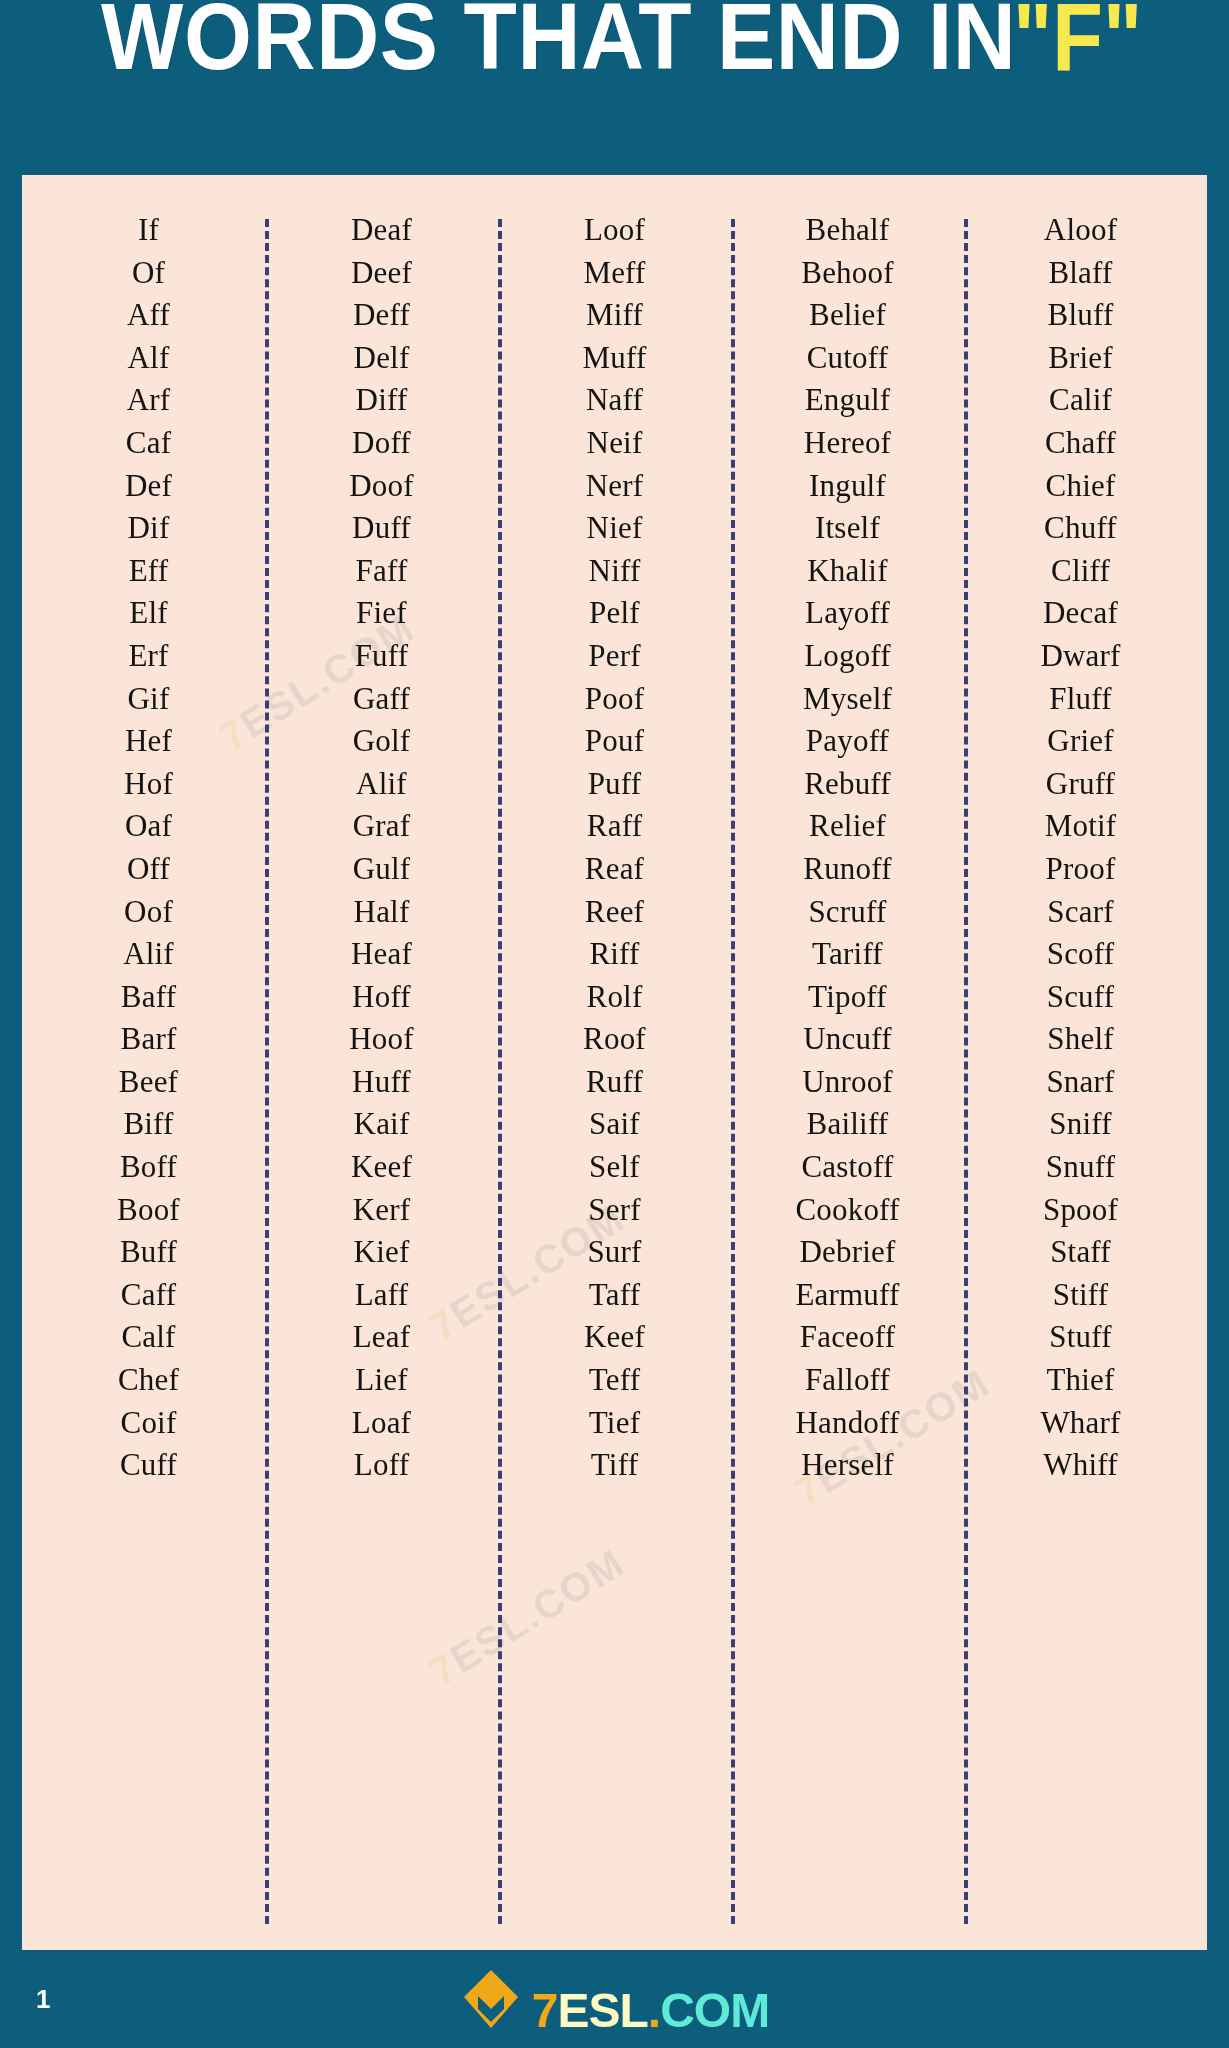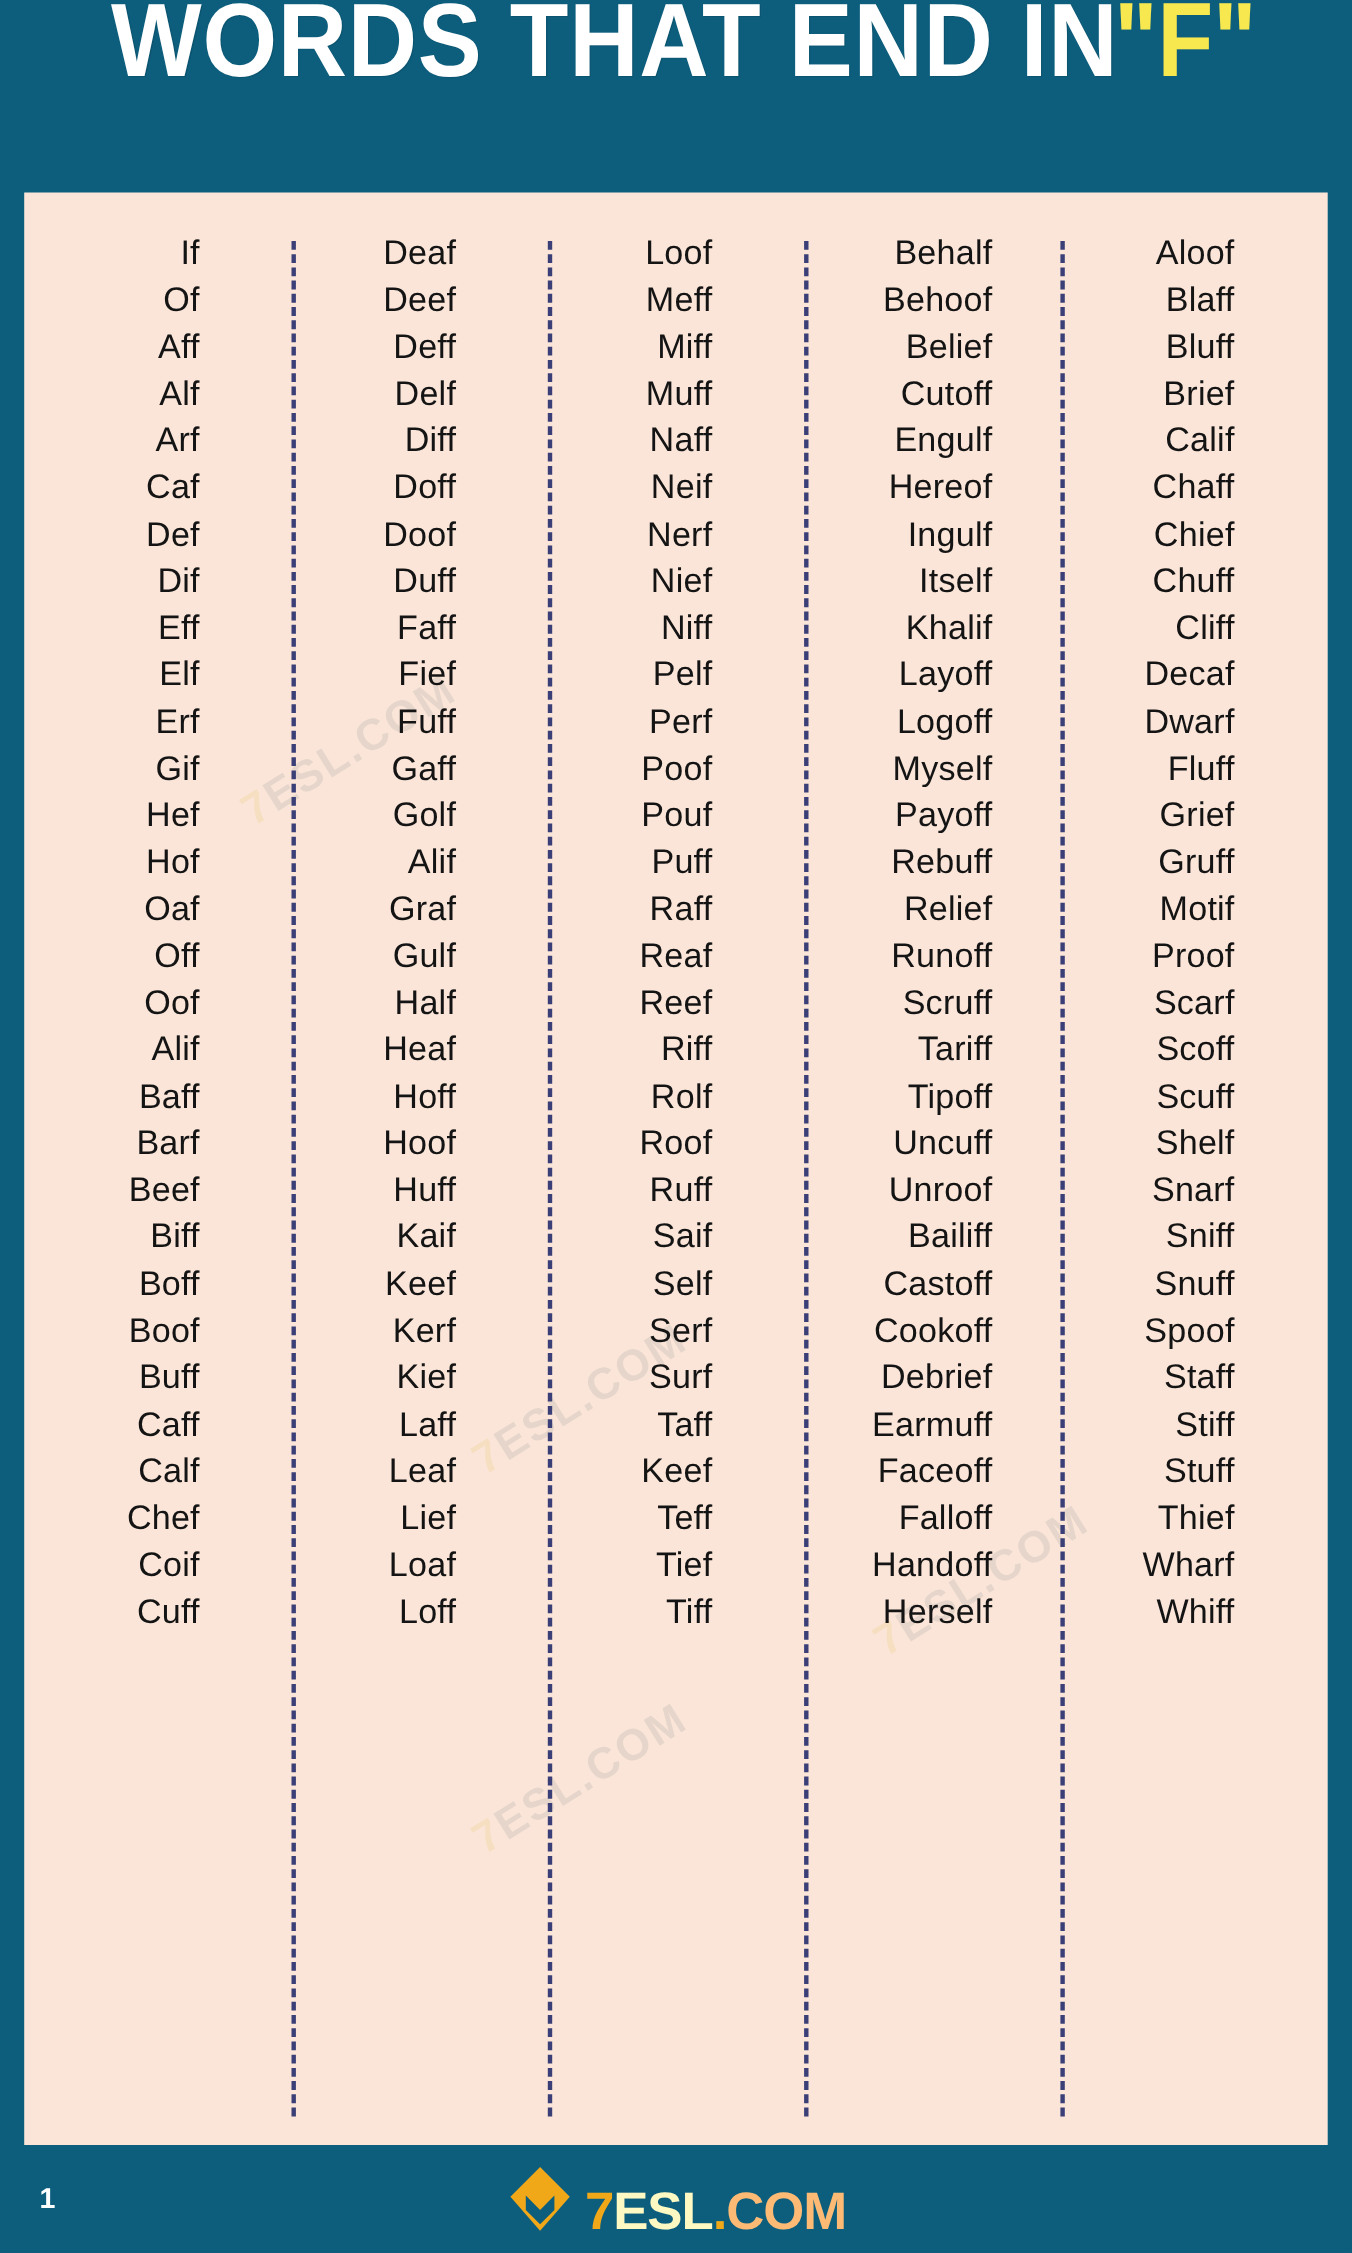--- a/index.html
+++ b/index.html
@@ -84,21 +84,21 @@
   }
   .word {
     color:#141414;
     font-size:31px;
     line-height:42.6px;
     letter-spacing:0.2px;
     white-space:nowrap;
     font-weight:400;
   }
   
-  .col-inner { display:flex; flex-direction:column; align-items:flex-end; }
+  .col-inner { display:flex; flex-direction:column; align-items:center;font-family:Liberation Serif, serif; }
 
   
   .wm {
     position:absolute;
     z-index:1;
     pointer-events:none;
     opacity:0.30;
     font-size:40px;
     font-weight:bold;
     color:#b9b2ac;
@@ -140,21 +140,21 @@
     font-size:48px;
     font-weight:bold;
     letter-spacing:-1px;
     line-height:1;
     display:flex;
     align-items:baseline;
   }
   .bt-7   { color:#f0a818; }
   .bt-esl { color:#fef9c3; }
   .bt-dot { color:#f0a818; }
-  .bt-com { color:#fdba74;margin-top:24px; }
+  .bt-com { color:#5eead4;margin-top:24px; }
 </style>
 </head>
 <body>
 
 <div class="poster">
 
   <div class="header">
     <div class="title-wrap">
       <span class="title-main">WORDS THAT END IN</span>
       <span class="title-accent">"F"</span>

